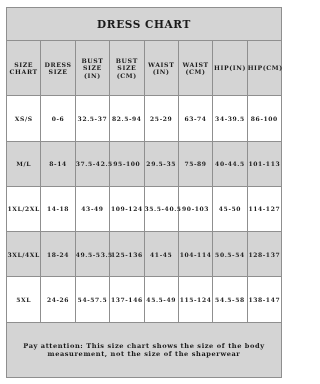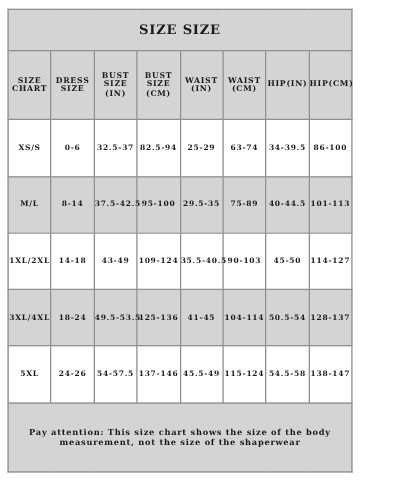--- a/index.html
+++ b/index.html
@@ -93,21 +93,21 @@
   }
 </style>
 </head>
 <body>
 
 <div class="chart-wrap">
   <table class="size-chart">
     <tbody>
 
       <tr>
-        <td class="title-cell" colspan="8">SIZE SIZE</td>
+        <td class="title-cell" colspan="8">DRESS CHART</td>
       </tr>
 
       <tr class="header-row">
         <td>
           <span>SIZE</span><br>
           <span>CHART</span>
         </td>
         <td>
           <span>DRESS</span><br>
           <span>SIZE</span>

